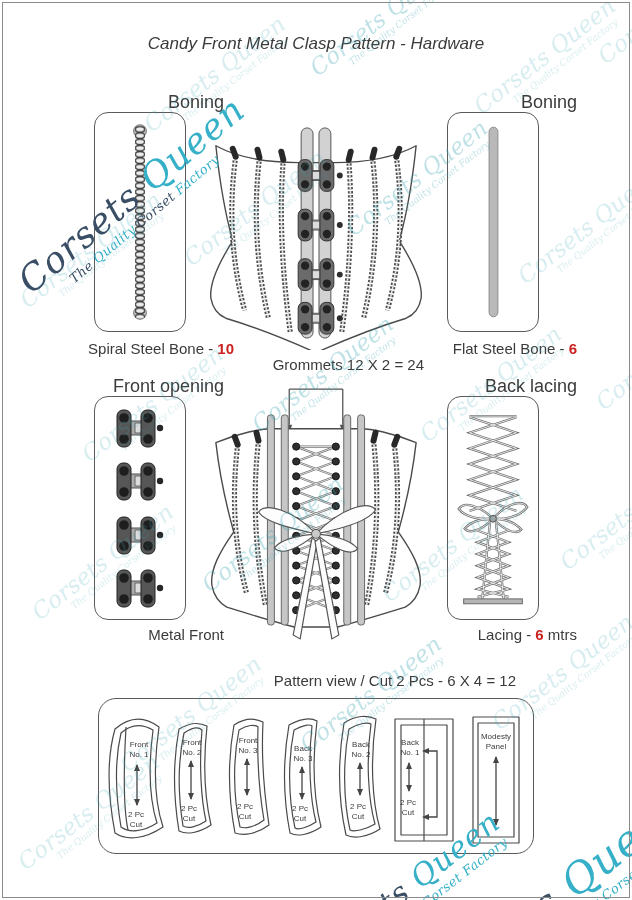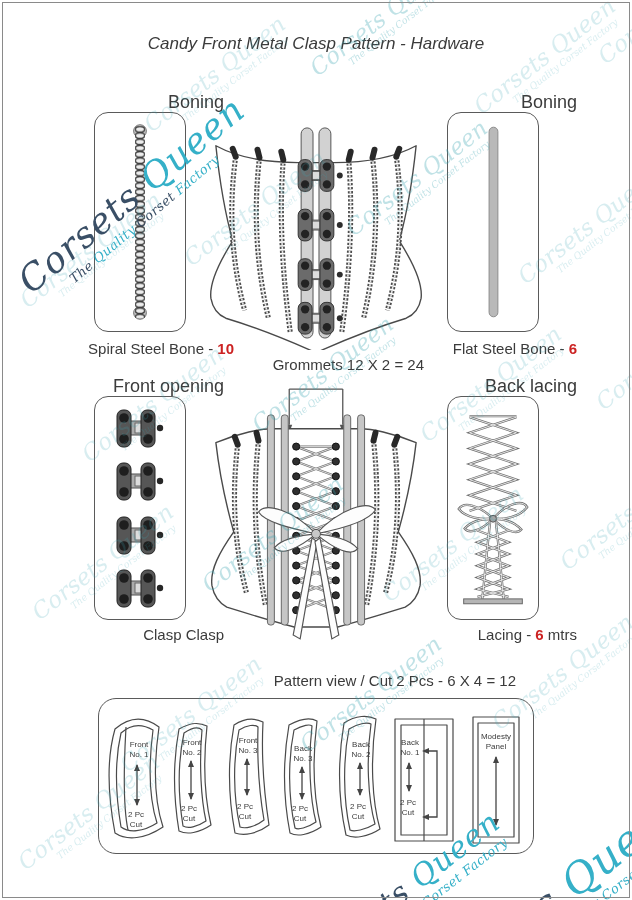--- a/index.html
+++ b/index.html
@@ -275,21 +275,21 @@
         <rect x="22" y="17" width="9" height="10" fill="#dcdcdc" stroke="#666"></rect>
       <rect x="4" y="4" width="14" height="37" rx="6" fill="#565656" stroke="#222"></rect>
         <rect x="28" y="4" width="14" height="37" rx="6" fill="#565656" stroke="#222"></rect>
       <circle cx="11" cy="12" r="4.8" fill="#1e1e1e"></circle>
         <circle cx="11" cy="33" r="4.8" fill="#1e1e1e"></circle>
         <circle cx="35" cy="12" r="4.8" fill="#1e1e1e"></circle>
         <circle cx="35" cy="33" r="4.8" fill="#1e1e1e"></circle>
       <circle cx="47" cy="22" r="3.2" fill="#262626"></circle>
     </svg>
   </div>
-  <div class="cap" style="left:54px;top:626px;width:170px">Clasp Clasp</div>
+  <div class="cap" style="left:54px;top:626px;width:170px">Metal Front</div>
 
   <div class="rbox" style="left:447px;top:396px;width:90px;height:222px">
     <svg width="86" height="218" viewBox="0 0 88 218">
       <defs>
         <g id="laceset" fill="none">
           <path d="M20,15 L68,15"></path>
           <path d="M20,16 L68,32 L20,48 L68,64 L20,80 L68,96 L20,112"></path>
           <path d="M68,16 L20,32 L68,48 L20,64 L68,80 L20,96 L68,112"></path>
           <path d="M44,120 C30,106 14,102 9,110 C16,119 32,121 44,120"></path>
           <path d="M44,120 C58,104 74,100 79,108 C72,118 56,121 44,120"></path>

